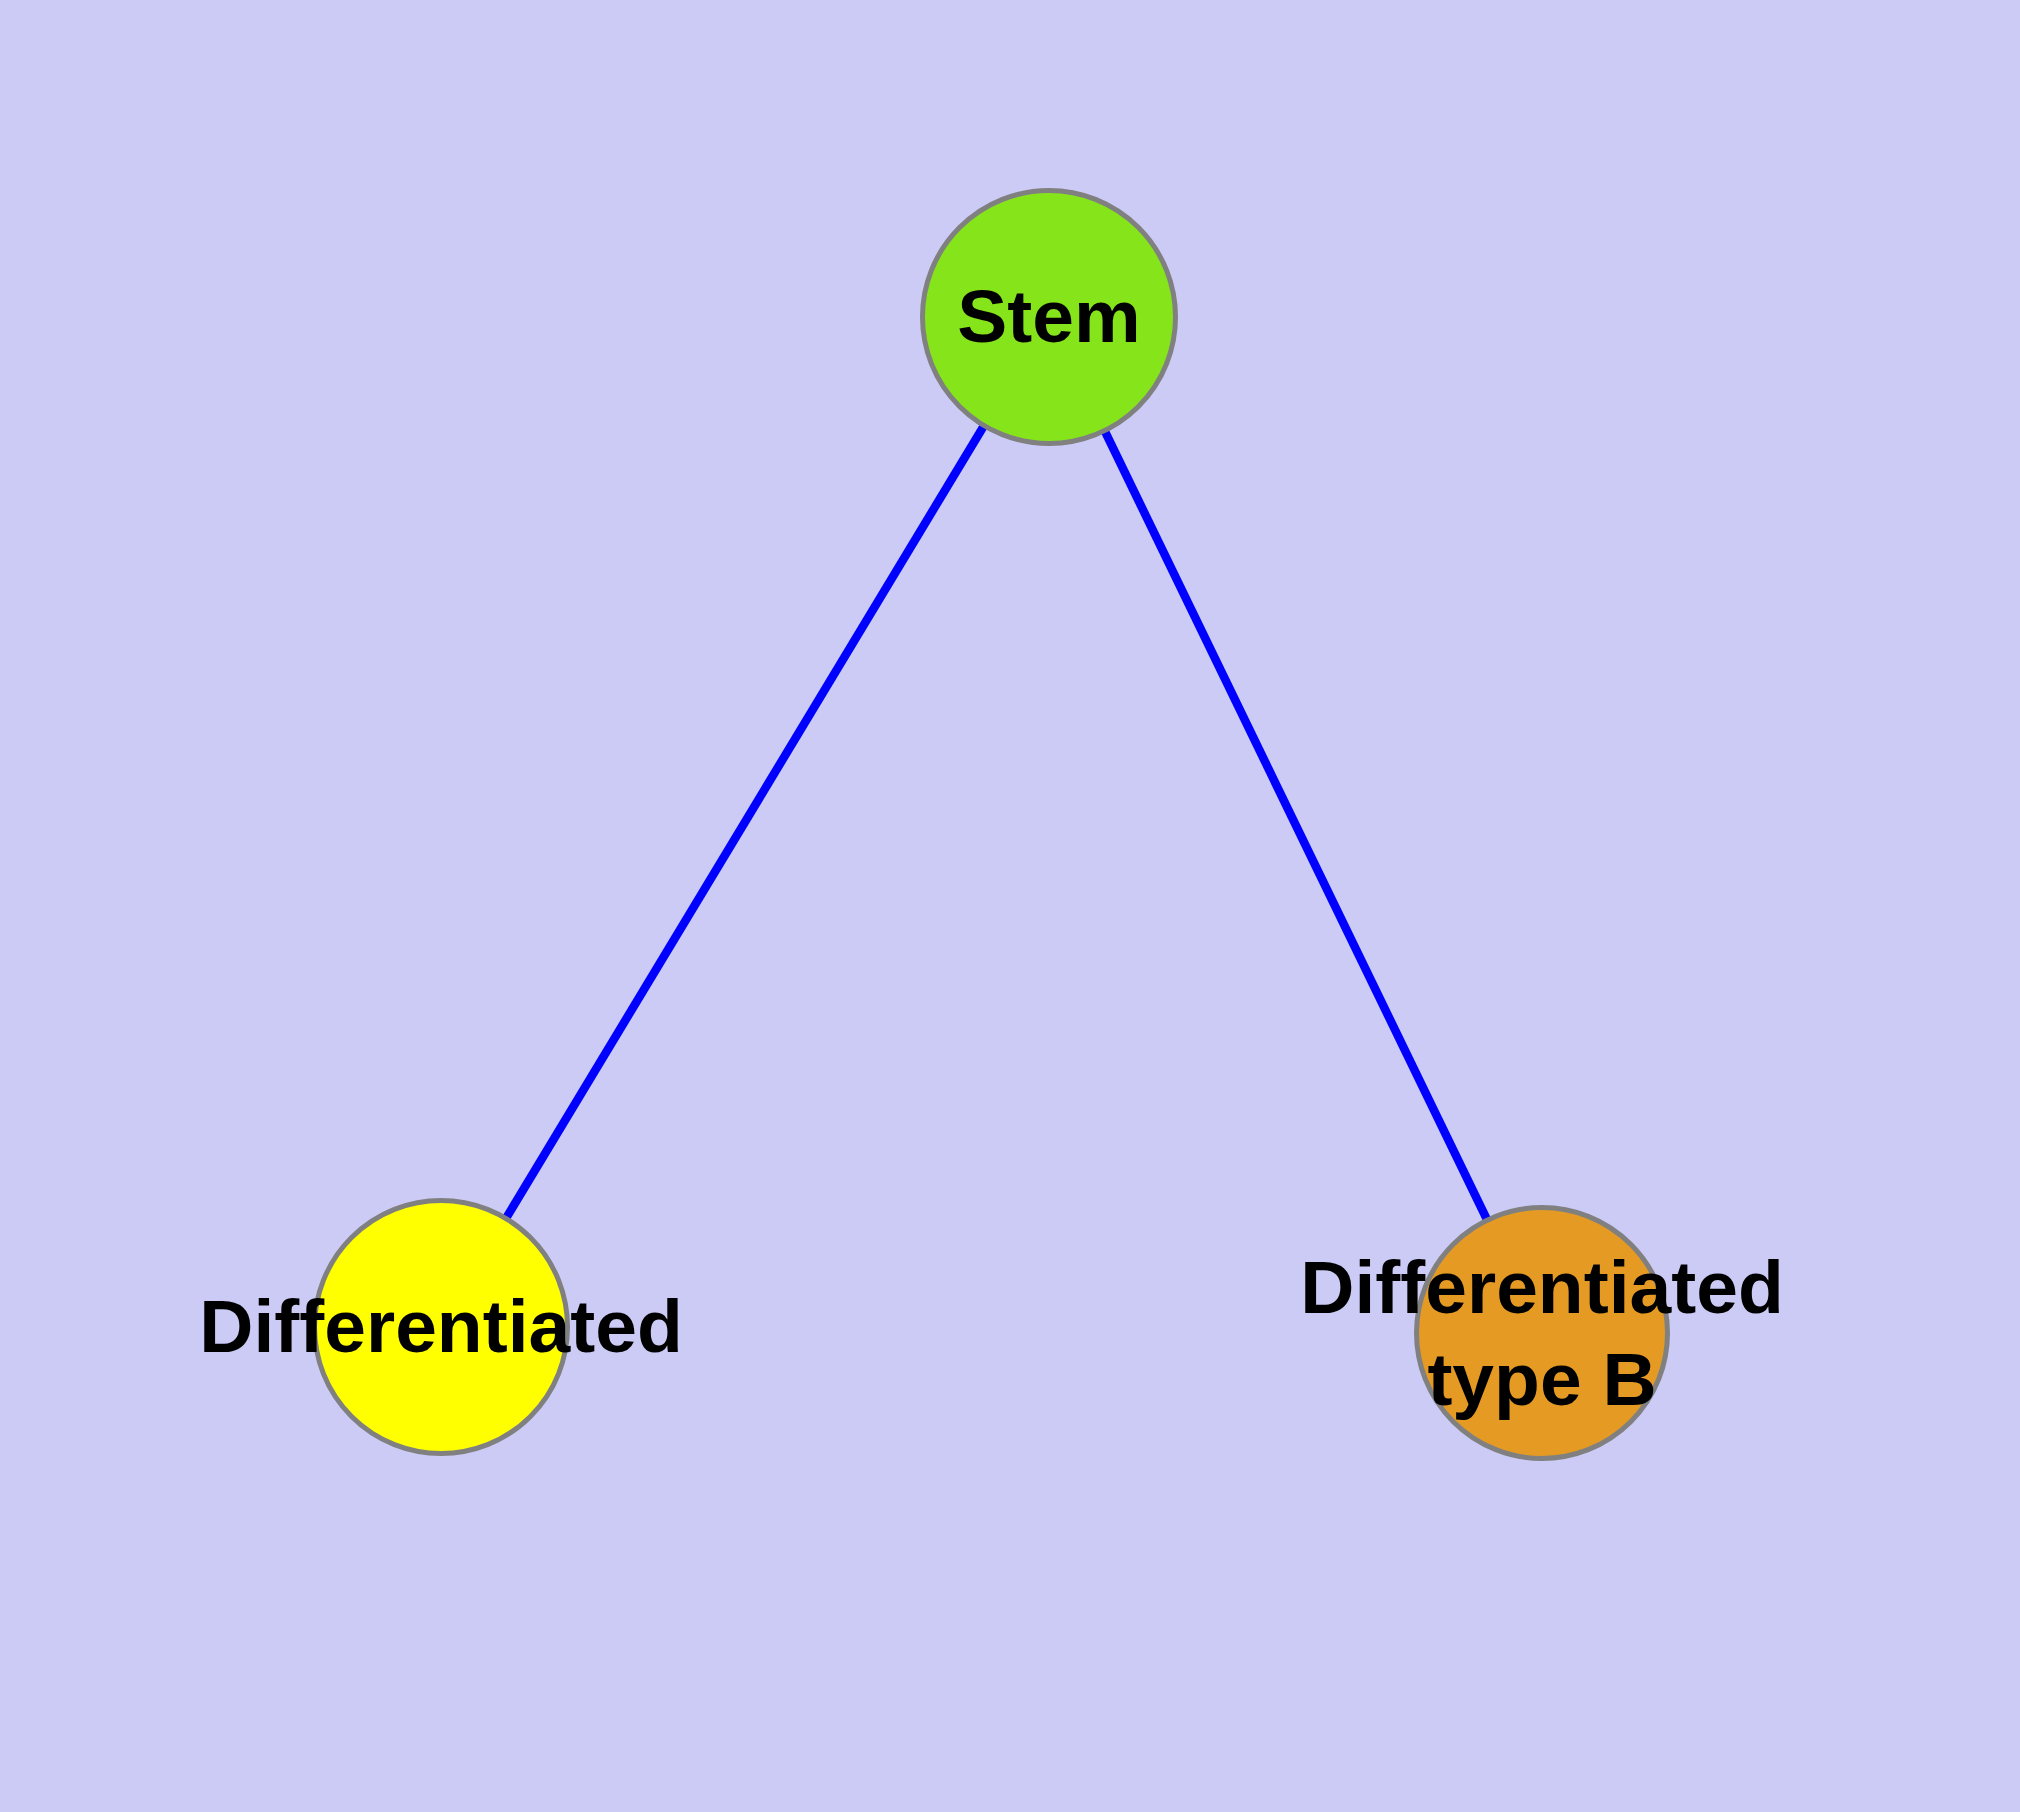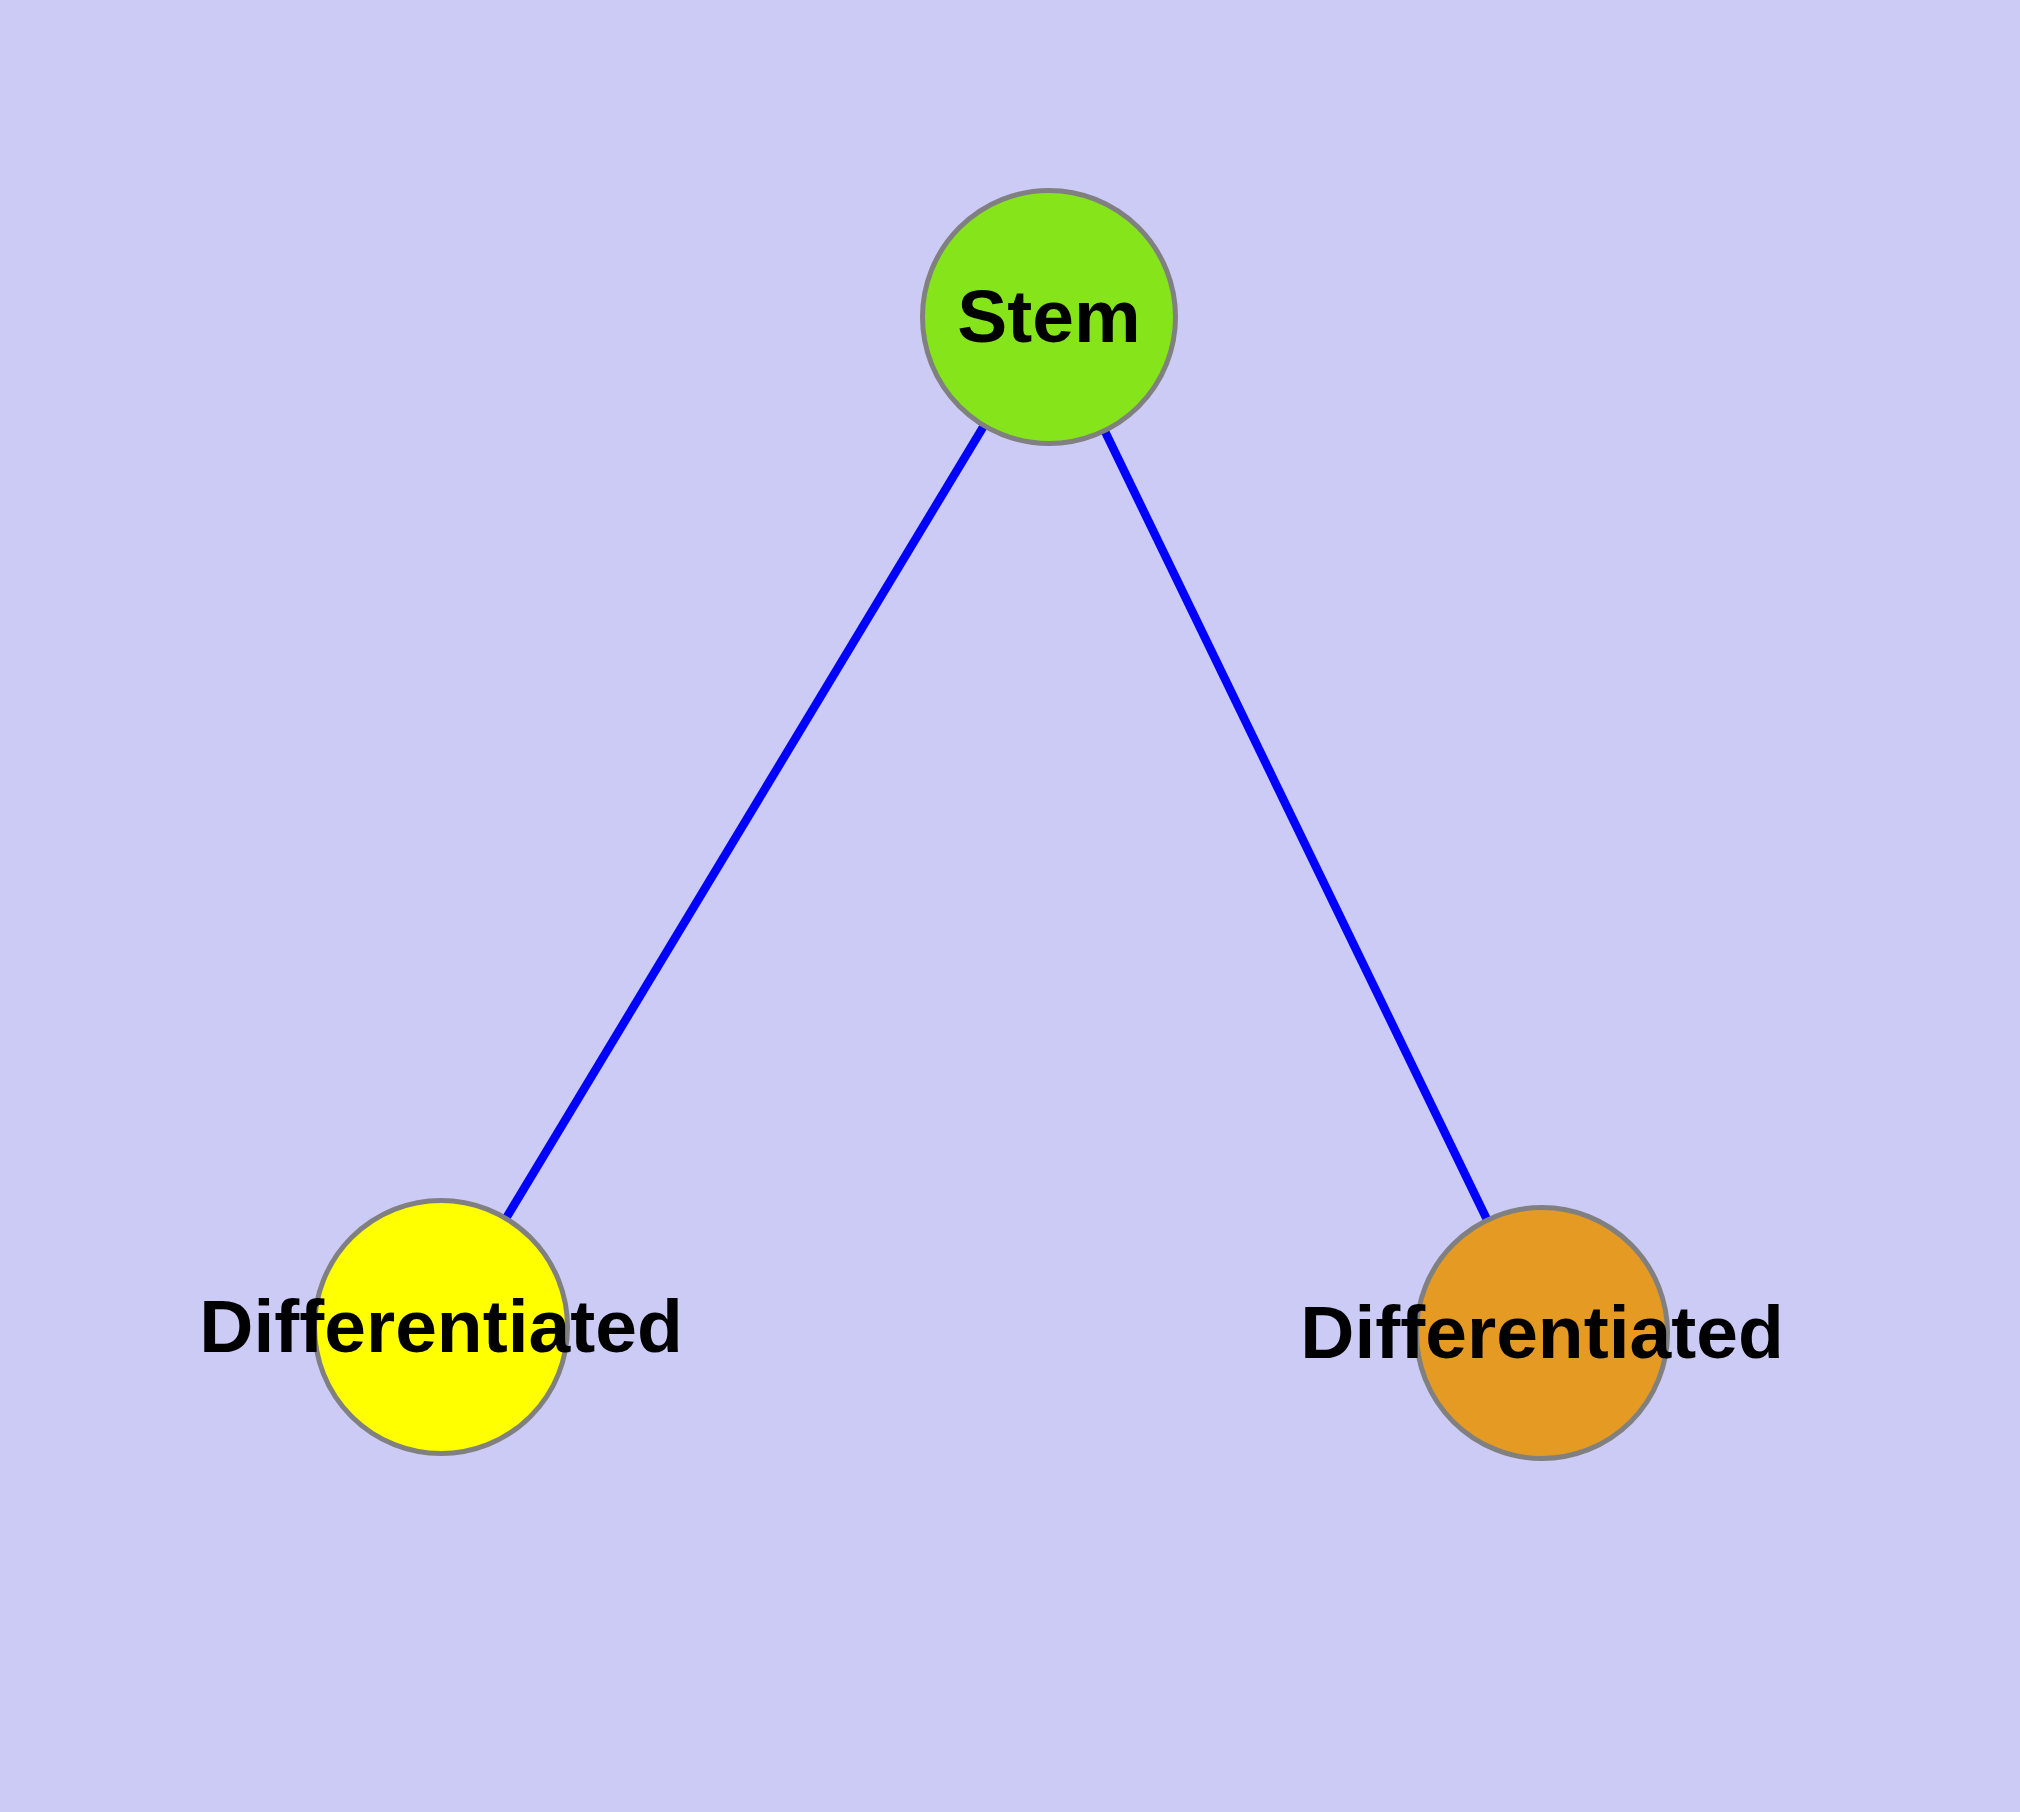--- a/index.html
+++ b/index.html
@@ -54,17 +54,18 @@
         </div>
       </div>
       <div class="node" style="left: 312px; top: 1198px; width: 258px; height: 258px; background: rgb(255, 255, 0); border-color: rgb(128, 128, 128); border-width: 5.1px;">
         <div class="node-label" style="color: rgb(0, 0, 0);">
           <div class="label-line">Differentiated</div>
         </div>
       </div>
       <div class="node" style="left: 1414px; top: 1205px; width: 256px; height: 256px; background: rgb(229, 154, 35); border-color: rgb(128, 128, 128); border-width: 5.1px;">
         <div class="node-label" style="color: rgb(0, 0, 0);">
           <div class="label-line">Differentiated</div>
+          <div class="label-line">type B</div>
         </div>
       </div>
     </div>
 </div>
 
 
 </body></html>

